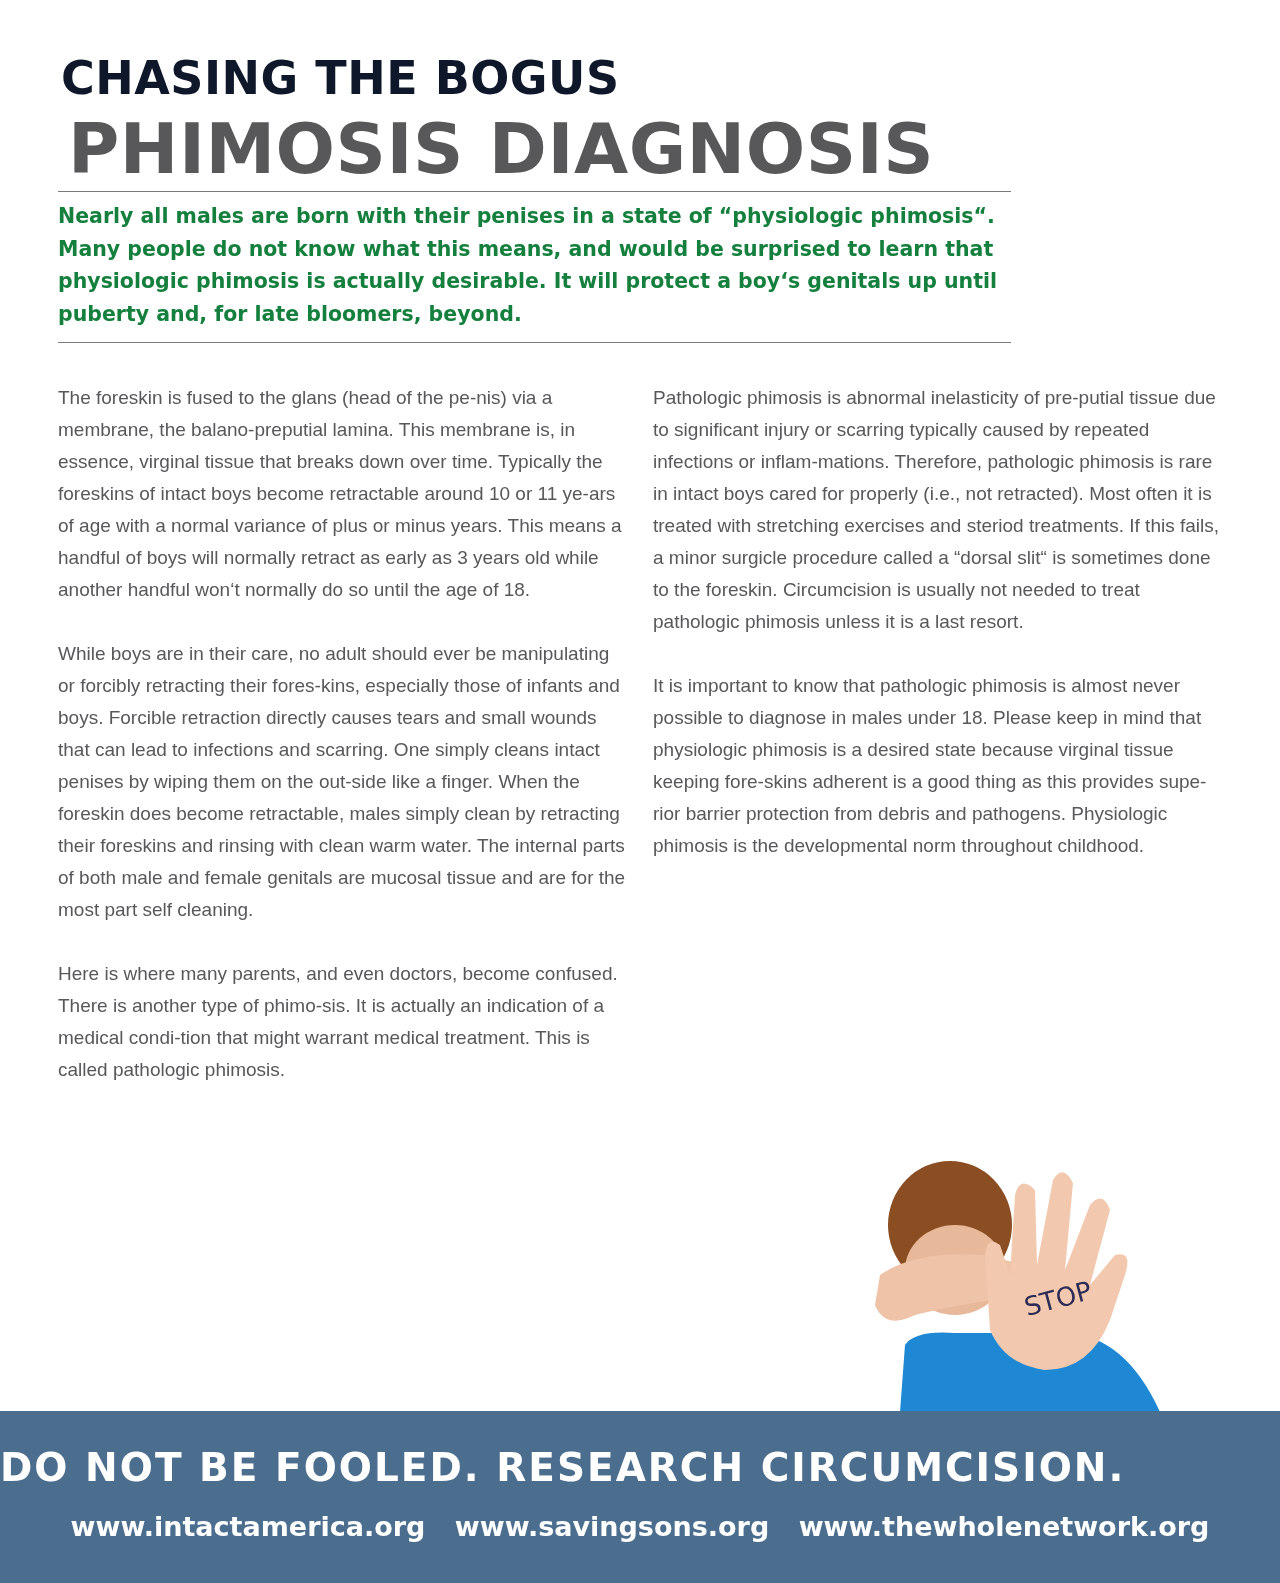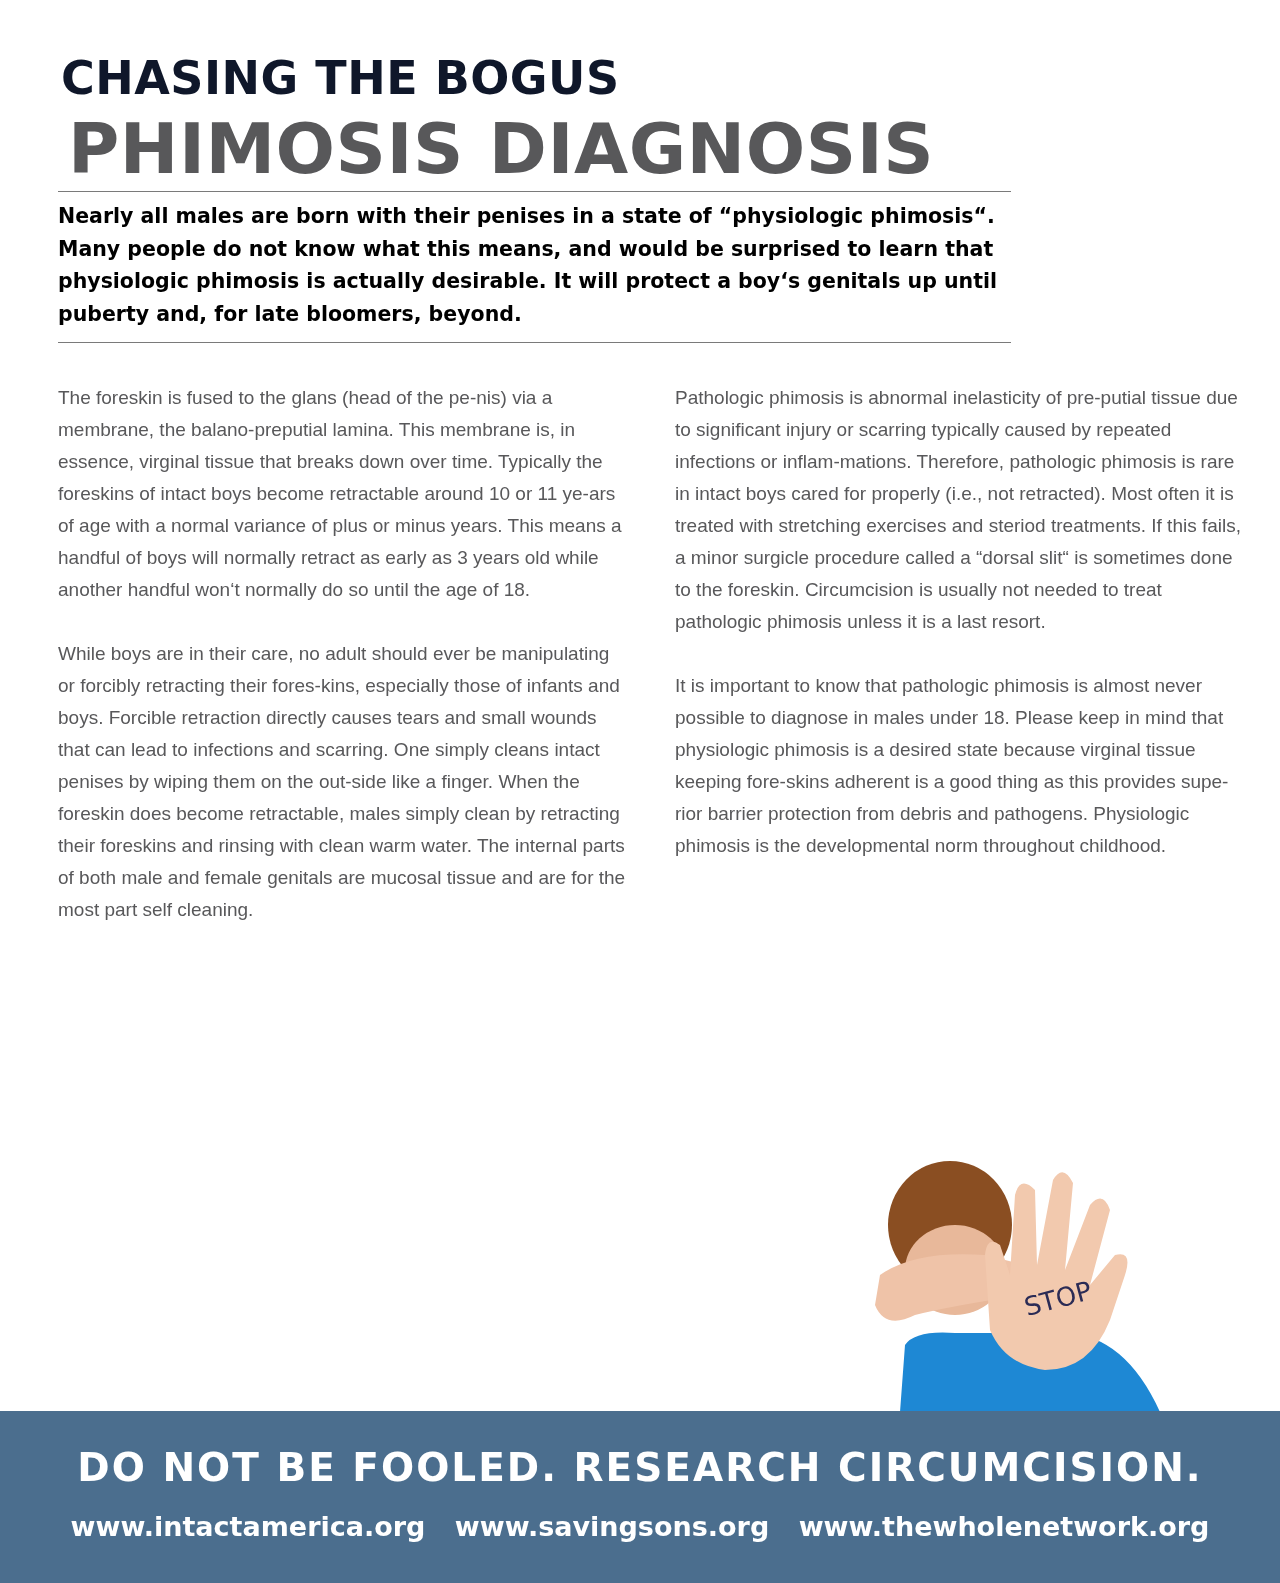--- a/index.html
+++ b/index.html
@@ -14,38 +14,38 @@
   }
   .title2 {
     position: absolute; left: 56px; top: 102px; margin: 12px;
     font-family: "DejaVu Sans", sans-serif; font-weight: bold; font-size: 70px;
     letter-spacing: 0.5px; color: #58585a; line-height: 1;
   }
   .rule { position: absolute; left: 58px; width: 953px; height: 1px; background: #7a7a7a; }
   .intro {
     position: absolute; left: 58px; top: 200px; width: 960px; margin: 0;
     font-family: "DejaVu Sans", sans-serif; font-weight: bold; font-size: 20.5px; line-height: 32.5px;
-    color: #000000;
+    color: #15803d;
   }
   .col { position: absolute; top: 382px; width: 570px; }
   .col.left { left: 58px; }
-  .col.right { left: 675px; }
+  .col.right { left: 653px; }
   .col p {
     margin: 0 0 32px 0; font-family: "Liberation Sans", sans-serif;
     font-size: 19px; line-height: 32px; color: #58585a;
   }
   .col p.bottom-line { font-weight: bold; font-style: italic; }
   .photo {
     position: absolute; left: 875px; top: 1155px; width: 300px; height: 257px;
   }
   .banner {
     position: absolute; left: 0; top: 1411px; width: 1280px; height: 172px; background: #4b6e8e;
   }
   .banner-head {
-    position: absolute; left: 0; top: 34px; width: 1280px; text-align: center; margin: 0;
+    position: absolute; left: 0; top: 34px; width: 1280px; text-align: left; margin: 0;
     font-family: "DejaVu Sans", sans-serif; font-weight: bold; font-size: 39px; letter-spacing: 2px;
     color: #ffffff;
   }
   .banner-links {
     position: absolute; left: 0; top: 100px; width: 1280px; text-align: center;
     font-family: "DejaVu Sans", sans-serif; font-weight: bold; font-size: 27px; color: #ffffff;
   }
   .banner-links a { color: #ffffff; text-decoration: none; margin: 0 10px; }
 </style>
 </head>
@@ -54,20 +54,21 @@
 <h1 class="title1">CHASING THE BOGUS</h1>
 <h1 class="title2">PHIMOSIS DIAGNOSIS</h1>
 
 <div class="rule" style="top:191px"></div>
 <p class="intro">Nearly all males are born with their penises in a state of “physiologic phimosis“.  Many people do not know what this means, and would be surprised to learn that physiologic phimosis is actually desirable. It will protect a boy‘s genitals up until puberty and, for late bloomers, beyond.</p>
 <div class="rule" style="top:342px"></div>
 
 <div class="col left">
   <p>The foreskin is fused to the glans (head of the pe-nis) via a membrane, the balano-preputial lamina. This membrane is, in essence, virginal tissue that breaks down over time. Typically the foreskins of intact boys become retractable around 10 or 11 ye-ars of age with a normal variance of plus or minus years. This means a handful of boys will normally retract as early as 3 years old while another handful won‘t normally do so until the age of 18.</p>
   <p>While boys are in their care, no adult should ever be manipulating or forcibly retracting their fores-kins, especially those of infants and boys. Forcible retraction directly causes tears and small wounds that can lead to infections and scarring. One simply cleans intact penises by wiping them on the out-side like a finger. When the foreskin does become retractable, males simply clean by retracting their foreskins and rinsing with clean warm water. The internal parts of both male and female genitals are mucosal tissue and are for the most part self cleaning.</p>
+  <p>Here is where many parents, and even doctors, become confused. There is another type of phimo-sis. It is actually an indication of a medical condi-tion that might warrant medical treatment. This is called pathologic phimosis.</p>
 </div>
 
 <div class="col right">
   <p>Pathologic phimosis is abnormal inelasticity of pre-putial tissue due to significant injury or scarring typically caused by repeated infections or inflam-mations. Therefore, pathologic phimosis is rare in intact boys cared for properly (i.e., not retracted). Most often it is treated with stretching exercises and steriod treatments. If this fails, a minor surgicle procedure called a “dorsal slit“ is sometimes done to the foreskin. Circumcision is usually not needed to treat pathologic phimosis unless it is a last resort.</p>
   <p>It is important to know that pathologic phimosis is almost never possible to diagnose in males under 18. Please keep in mind that physiologic phimosis is a desired state because virginal tissue keeping fore-skins adherent is a good thing as this provides supe-rior barrier protection from debris and pathogens. Physiologic phimosis is the developmental norm throughout childhood.</p>
 </div>
 
 <div class="photo">
   <svg width="300" height="257" viewBox="0 0 300 257">
 

